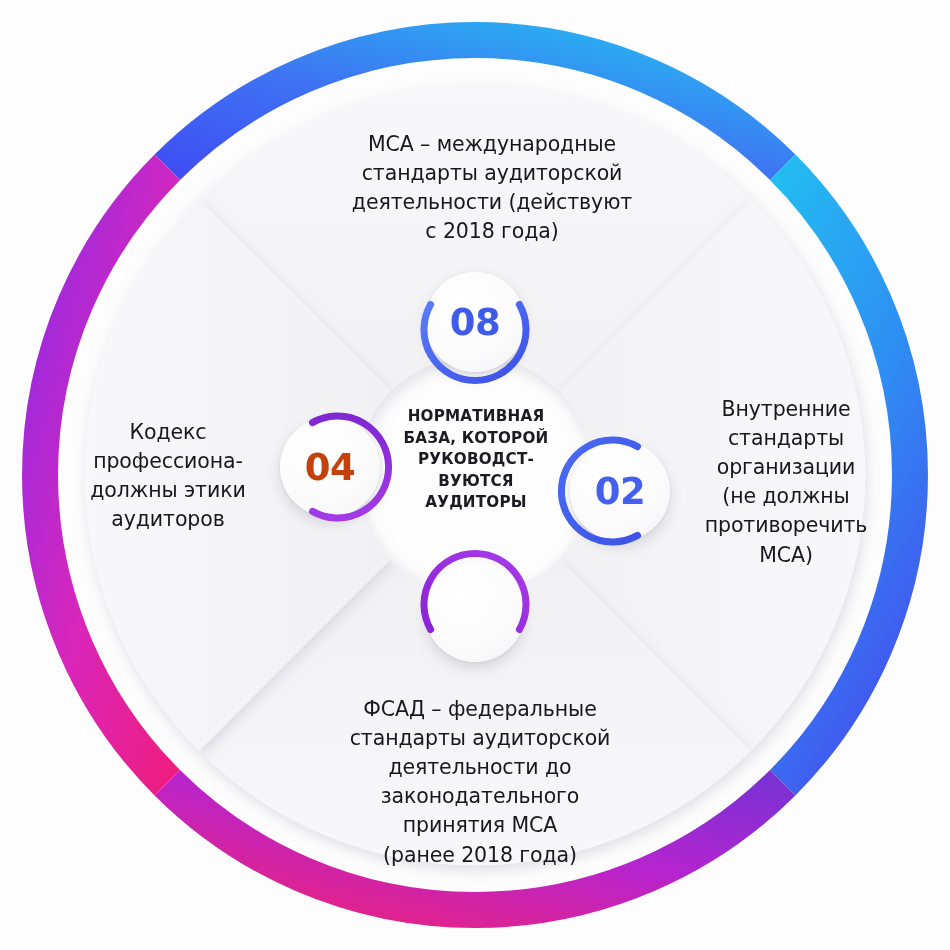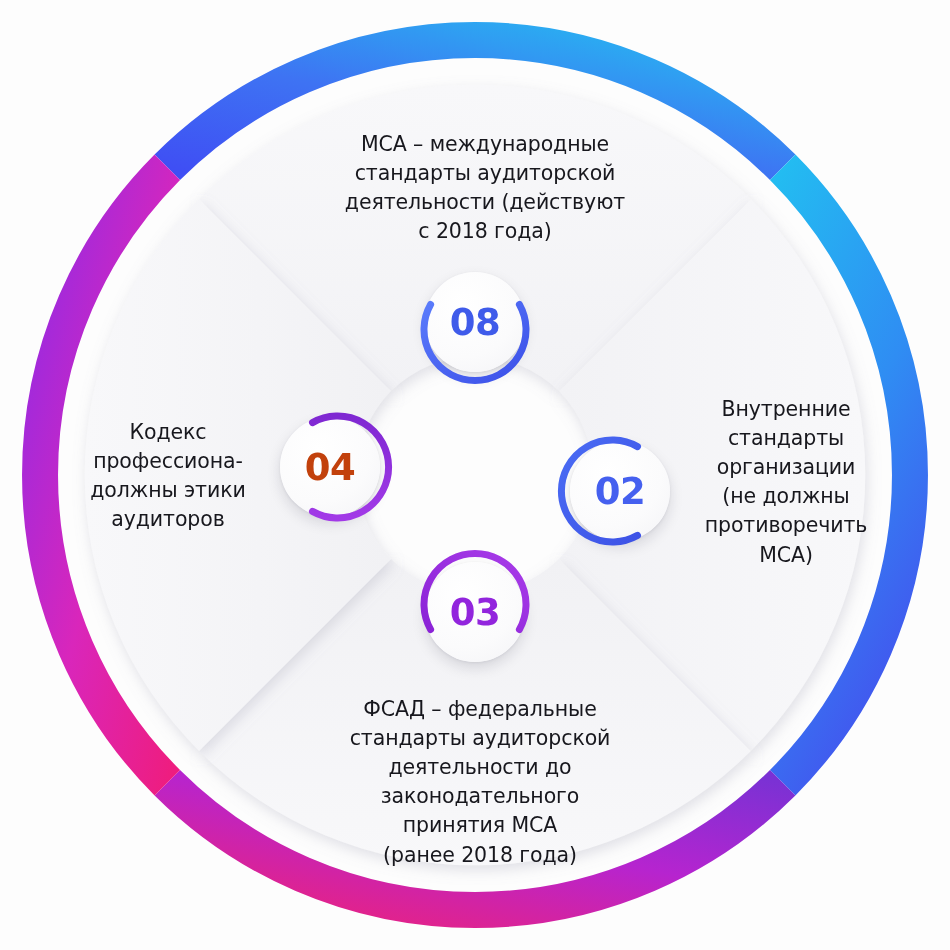--- a/index.html
+++ b/index.html
@@ -36,21 +36,21 @@
     position: absolute;
     text-align: center;
     font-size: 20.5px;
     line-height: 1.42;
     color: #17171d;
     letter-spacing: -0.1px;
     white-space: pre-line;
     pointer-events: none;
   }
   .petal-text.top {
-    left: 285px;
+    left: 292px;
     top: 130px;
     width: 400px;
   }
   .petal-text.right {
     left: 680px;
     top: 395px;
     width: 212px;
   }
   .petal-text.bottom {
     left: 300px;
@@ -237,20 +237,25 @@
 деятельности до
 законодательного
 принятия МСА
 (ранее 2018 года)</div>
 
   <div class="petal-text left">Кодекс
 профессиона-
 должны этики
 аудиторов</div>
 
+  <div class="center-caption">НОРМАТИВНАЯ
+БАЗА, КОТОРОЙ
+РУКОВОДСТ-
+ВУЮТСЯ
+АУДИТОРЫ</div>
 
   <div class="badge badge-01">
     <div class="disc"></div>
     <svg width="112" height="112" viewBox="0 0 112 112" aria-hidden="true">
       <defs>
         <linearGradient id="arc01" x1="0" y1="0" x2="1" y2="1">
           <stop offset="0%" stop-color="#5a7bfb"></stop>
           <stop offset="100%" stop-color="#3b4fe8"></stop>
         </linearGradient>
       </defs>
@@ -280,21 +285,20 @@
     <svg width="112" height="112" viewBox="0 0 112 112" aria-hidden="true">
       <defs>
         <linearGradient id="arc03" x1="0" y1="1" x2="1" y2="0">
           <stop offset="0%" stop-color="#8a22d6"></stop>
           <stop offset="100%" stop-color="#a93ce9"></stop>
         </linearGradient>
       </defs>
 
       <path d="M 100.4 73.5 A 51 51 0 1 0 11.6 73.5" fill="none" stroke="url(#arc03)" stroke-width="7" stroke-linecap="round"></path>
     </svg>
-    <div class="num">03</div>
   </div>
 
   <div class="badge badge-04">
     <div class="disc"></div>
     <svg width="112" height="112" viewBox="0 0 112 112" aria-hidden="true">
       <defs>
         <linearGradient id="arc04" x1="0" y1="0" x2="0" y2="1">
           <stop offset="0%" stop-color="#7f28d2"></stop>
           <stop offset="100%" stop-color="#a23ae7"></stop>
         </linearGradient>

